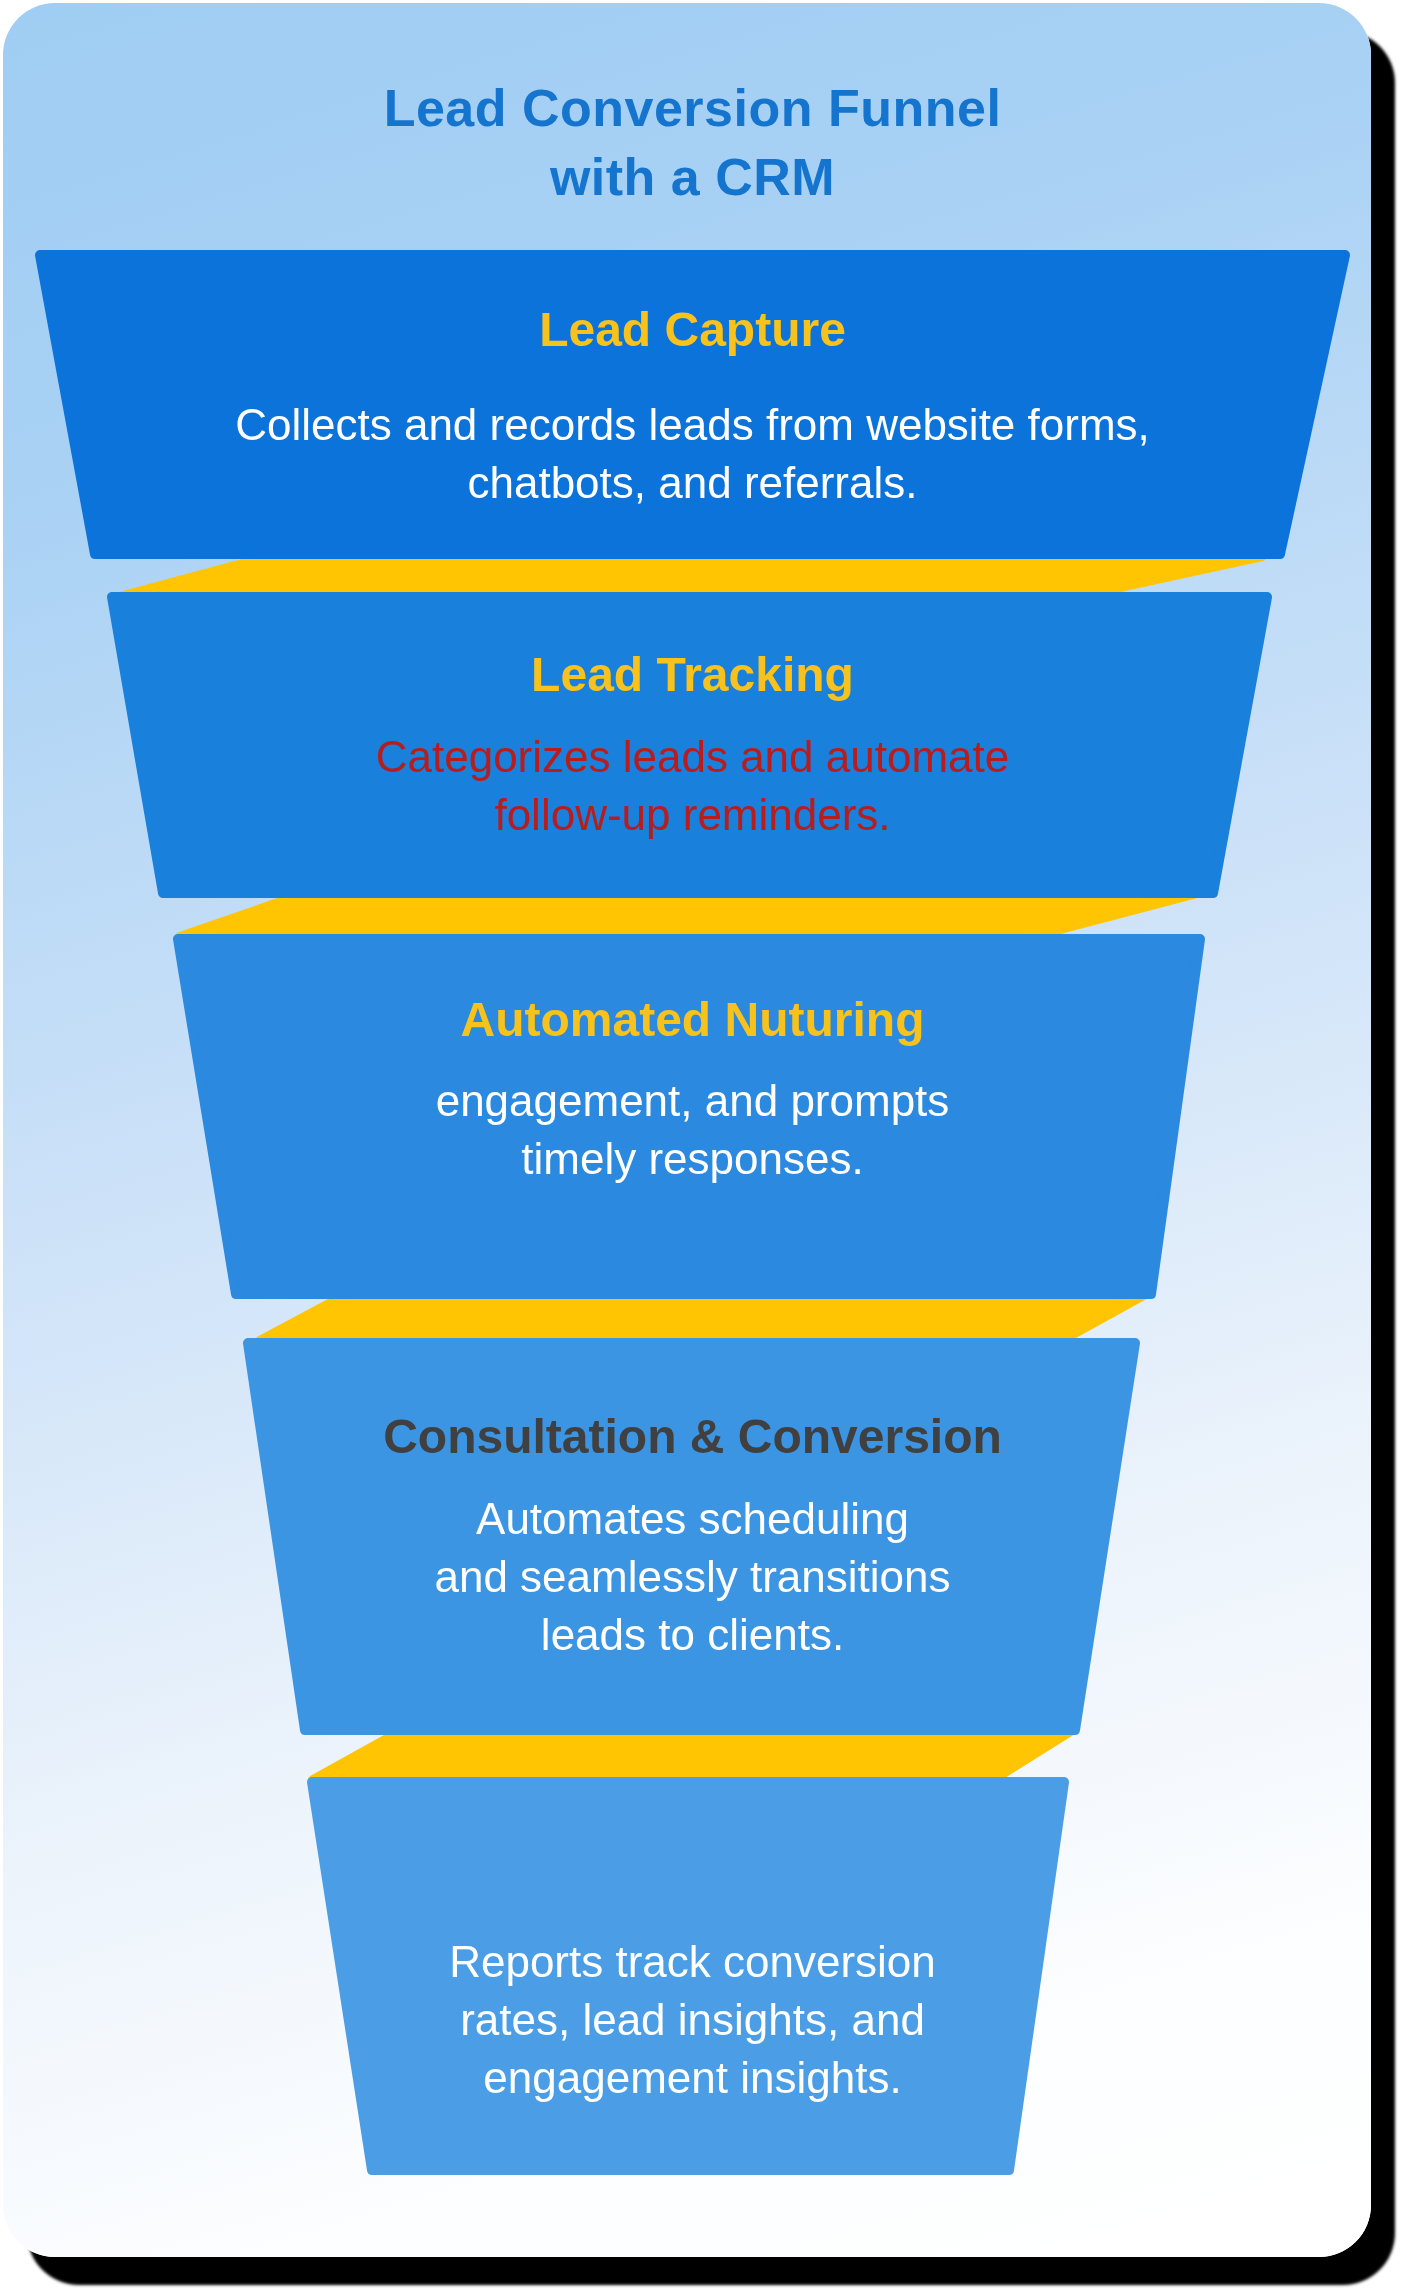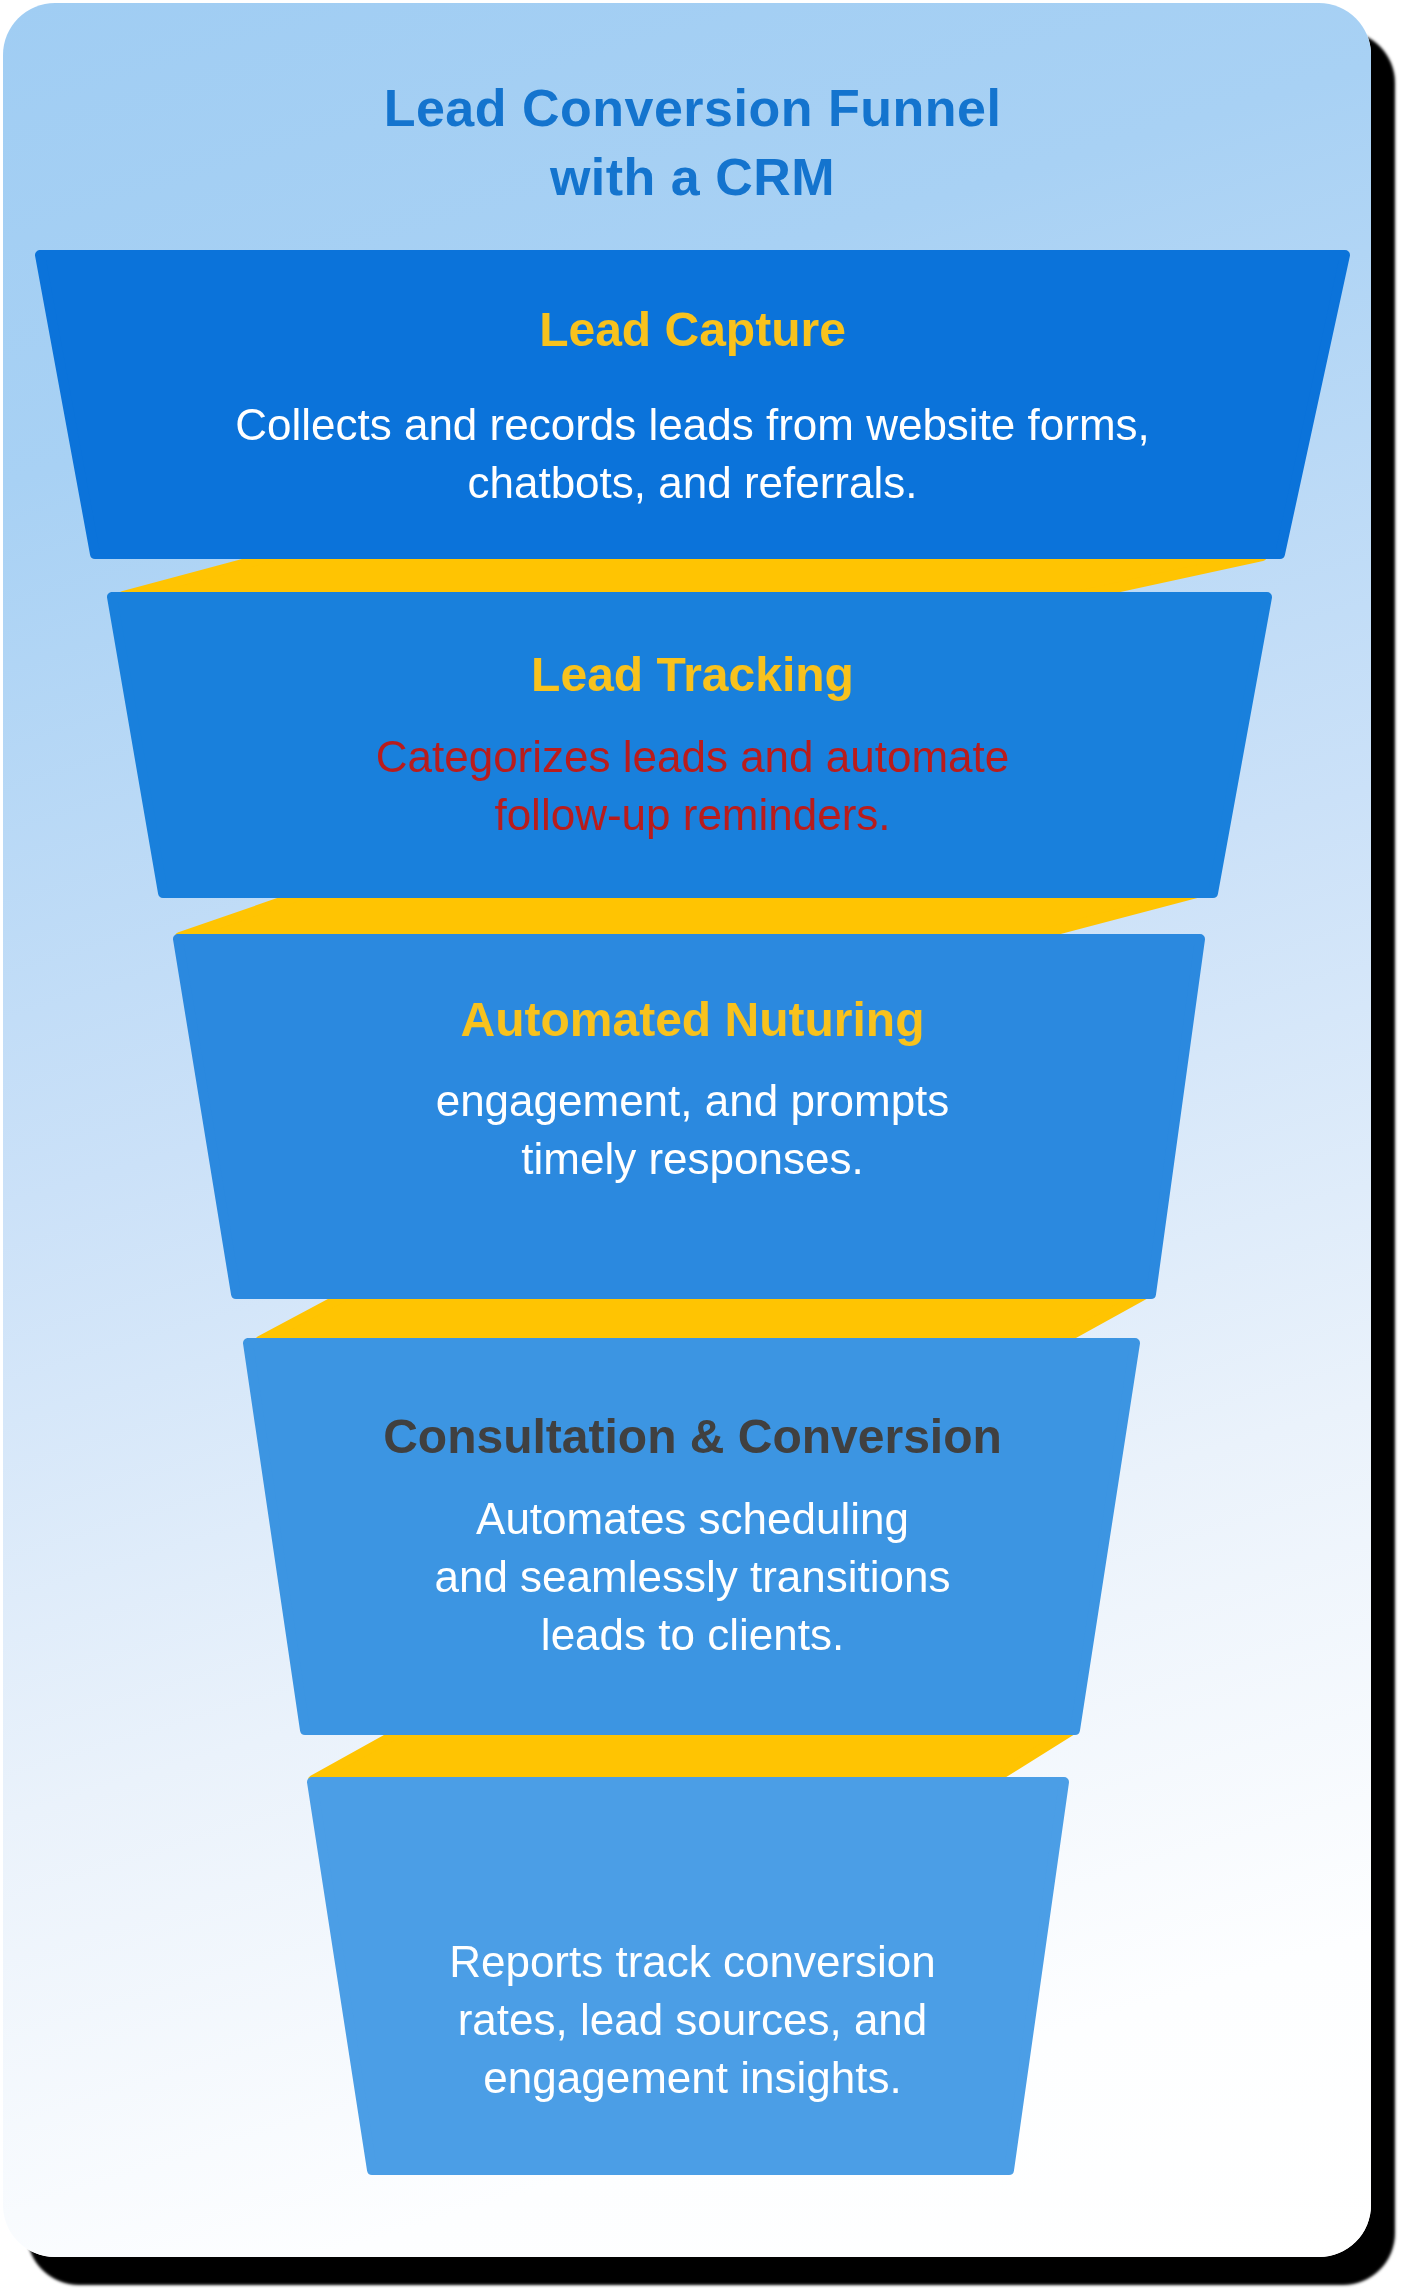--- a/index.html
+++ b/index.html
@@ -87,17 +87,17 @@
 
   <div class="txt stage-heading sh4" style="color: #404040;">Consultation &amp; Conversion</div>
   <div class="txt stage-body sb4" style="color: rgb(255, 255, 255);">
     <div>Automates scheduling</div>
     <div>and seamlessly transitions</div>
     <div>leads to clients.</div>
   </div>
 
   <div class="txt stage-body sb5" style="color: rgb(255, 255, 255);">
     <div>Reports track conversion</div>
-    <div>rates, lead sources, and</div>
+    <div>rates, lead insights, and</div>
     <div>engagement insights.</div>
   </div>
 
 </div>
 
 </body></html>

